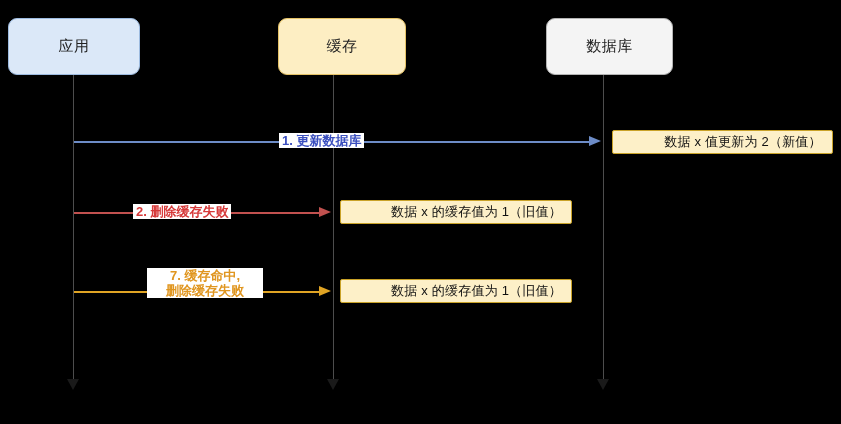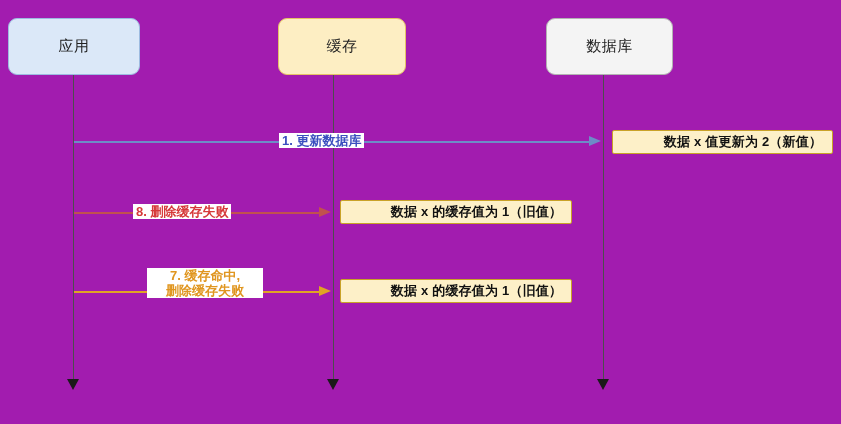--- a/index.html
+++ b/index.html
@@ -7,21 +7,21 @@
     padding: 0;
     background: #ffffff;
   }
   body {
     font-family: "Liberation Sans", "DejaVu Sans", sans-serif;
   }
   #canvas {
     position: relative;
     width: 841px;
     height: 424px;
-    background: #a21caf;
+    background: #000000;
     overflow: hidden;
   }
   .actor-box {
     position: absolute;
     box-sizing: border-box;
     border-radius: 9px;
     display: flex;
     align-items: center;
     justify-content: center;
     font-size: 15px;
@@ -103,21 +103,21 @@
   .m3-head { left: 319px; top: 286px; border-left: 12px solid #e0a424; }
   .m3-label { left: 147px; top: 268px; color: #e09620; width: 110px; }
 
   .note {
     position: absolute;
     box-sizing: border-box;
     background: #fdf0c8;
     border: 1.6px solid #c9a227;
     border-radius: 2px;
     font-size: 13px;
-    font-weight: bold;
+    font-weight: normal;
     color: #111111;
     display: flex;
     align-items: center;
     justify-content: center;
     letter-spacing: 0.2px;
     white-space: nowrap;
     padding-left: 41px;
   }
   .note-1 { left: 612px; top: 130px; width: 221px; height: 24px; }
   .note-2 { left: 340px; top: 200px; width: 232px; height: 24px; }
@@ -146,21 +146,21 @@
 
   <div class="lifeline ll-db"></div>
   <div class="lifeline-head ll-db-head"></div>
 
   <div class="msg-line m1-line"></div>
   <div class="msg-head m1-head"></div>
   <div class="msg-label m1-label">1. 更新数据库</div>
 
   <div class="msg-line m2-line"></div>
   <div class="msg-head m2-head"></div>
-  <div class="msg-label m2-label">8. 删除缓存失败</div>
+  <div class="msg-label m2-label">2. 删除缓存失败</div>
 
   <div class="msg-line m3-line"></div>
   <div class="msg-head m3-head"></div>
   <div class="msg-label m3-label">
     <div>7. 缓存命中,</div>
     <div>删除缓存失败</div>
   </div>
 
   <div class="note note-1">
     <span>数据 x 值更新为 2（新值）</span>

